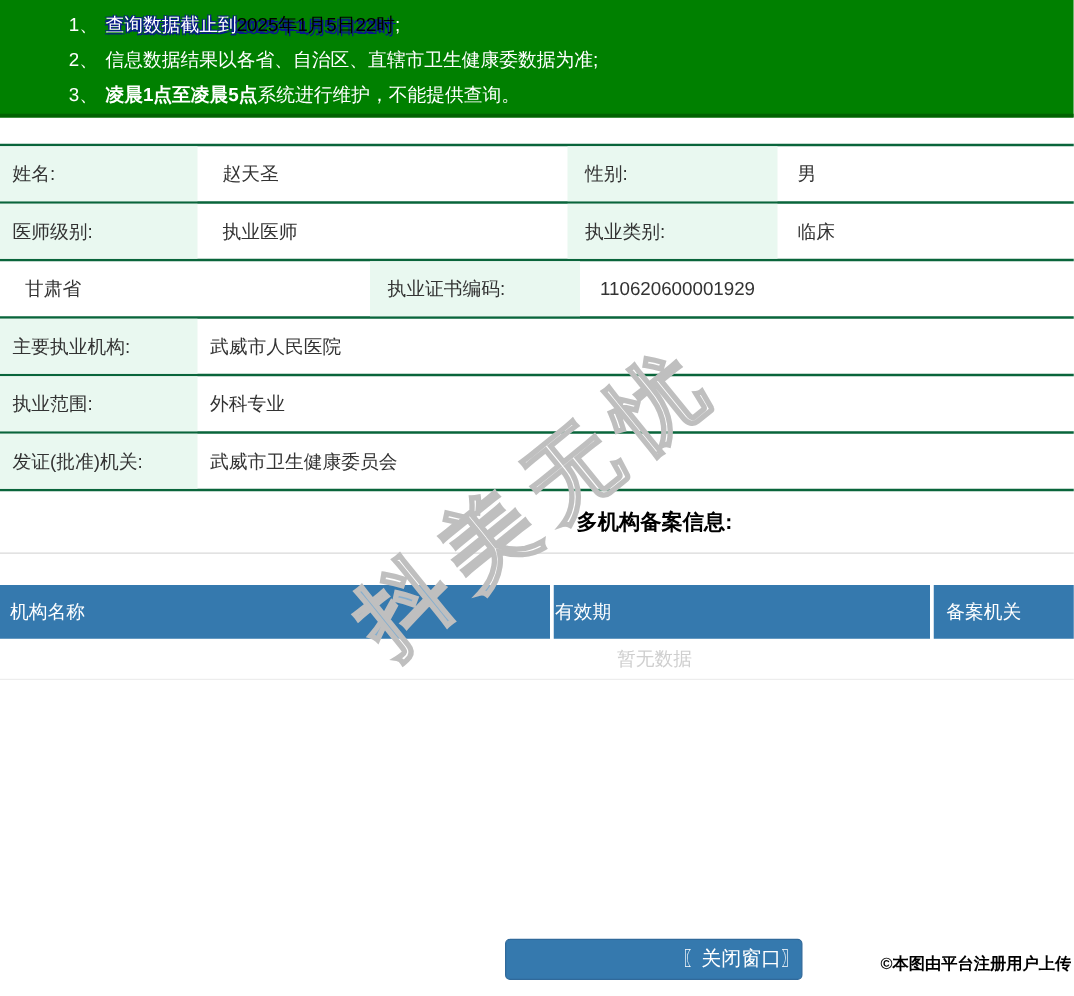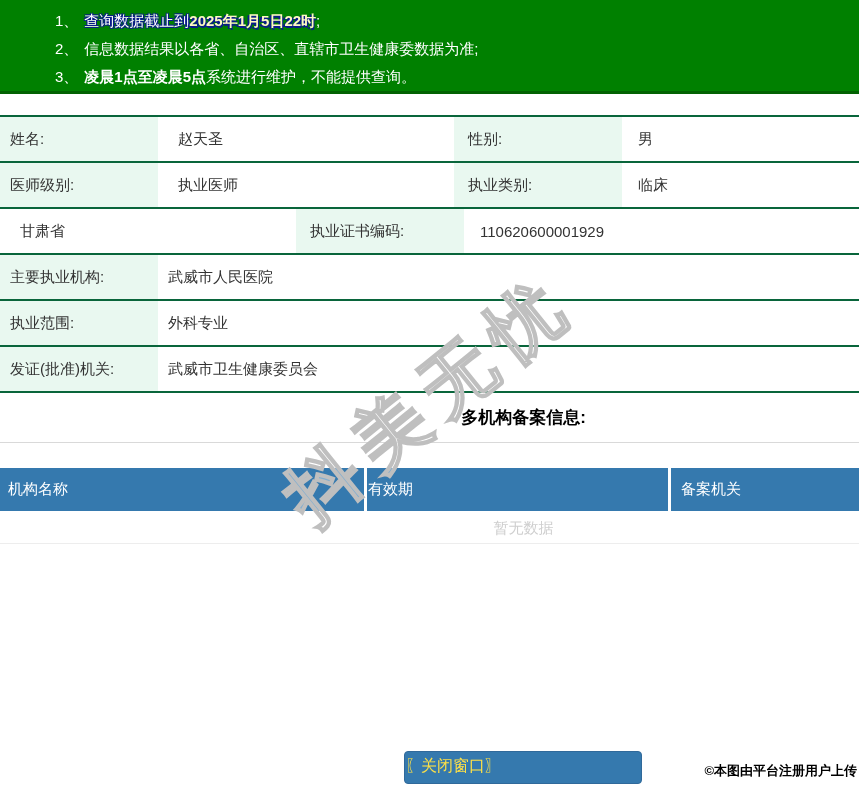--- a/index.html
+++ b/index.html
@@ -18,21 +18,21 @@
     padding:7px 0 0 55px; color:#fff; line-height:28px; font-size:15px;
   }
   .notice-line { white-space:nowrap; }
   .n-num { margin-right:6px; }
   .navy-outline {
     color:#fff;
     text-shadow:-1px -1px 0 #0a1a8c, 1px -1px 0 #0a1a8c, -1px 1px 0 #0a1a8c, 1px 1px 0 #0a1a8c;
     margin-top:26px;
   }
   .navy-date {
-    font-weight:bold; color:#fef9c3;
+    font-weight:normal; color:#000000;
     text-shadow:-2px 1px 0 #0a1a8c, 1px 2px 0 #0a1a8c;
   }
   .w-bold { font-weight:bold; }
 
   .gap-top { height:21px; }
 
   
   .info-table { width:1047px; border-top:2px solid #09653b; }
   .info-row { display:flex; height:46px; border-bottom:2px solid #09653b; align-items:stretch; }
   .cell { display:flex; align-items:center; }
@@ -48,34 +48,34 @@
     border-bottom:1px solid #d9d9d9;
   }
   .section-title { font-size:17px; font-weight:bold; color:#000; }
   .gap-mid { height:25px; }
 
   
   .rec-header { display:flex; width:1047px; height:43px; background:#fff; }
   .rec-col {
     background:#3579ae; color:#fff; display:flex; align-items:center; font-size:15px;
   }
-  .rc-1 { width:364px; margin-right:3px; padding-left:8px; }
+  .rc-1 { width:440px; margin-right:3px; padding-left:8px; }
   .rc-2 { width:301px; margin-right:3px; padding-left:1px; }
   .rc-3 { flex:1; padding-left:10px; }
   .empty-row {
     width:1047px; height:33px; line-height:33px; text-align:center;
     color:#cfcfcf; border-bottom:1px solid #ededed; font-size:15px;
   }
 
   
   .close-btn {
     position:absolute; left:404px; top:751px; width:238px; height:33px;
     background:#3579ae; border:1px solid #30699a; border-radius:4px;
-    color:#fde047; font-size:16px; text-align:left; line-height:31px;
-    cursor:pointer; font-family:Liberation Mono, monospace;
+    color:#ffffff; font-size:16px; text-align:right; line-height:31px;
+    cursor:pointer; font-family:Liberation Sans, sans-serif;
   }
 
   
   .copyright {
     position:absolute; right:2px; bottom:17px; font-size:13px; font-weight:bold; color:#000;
     text-shadow:-1px -1px 0 #fff, 1px -1px 0 #fff, -1px 1px 0 #fff, 1px 1px 0 #fff,
                  0 -1px 0 #fff, 0 1px 0 #fff, -1px 0 0 #fff, 1px 0 0 #fff;
     z-index:60;
   }
 

